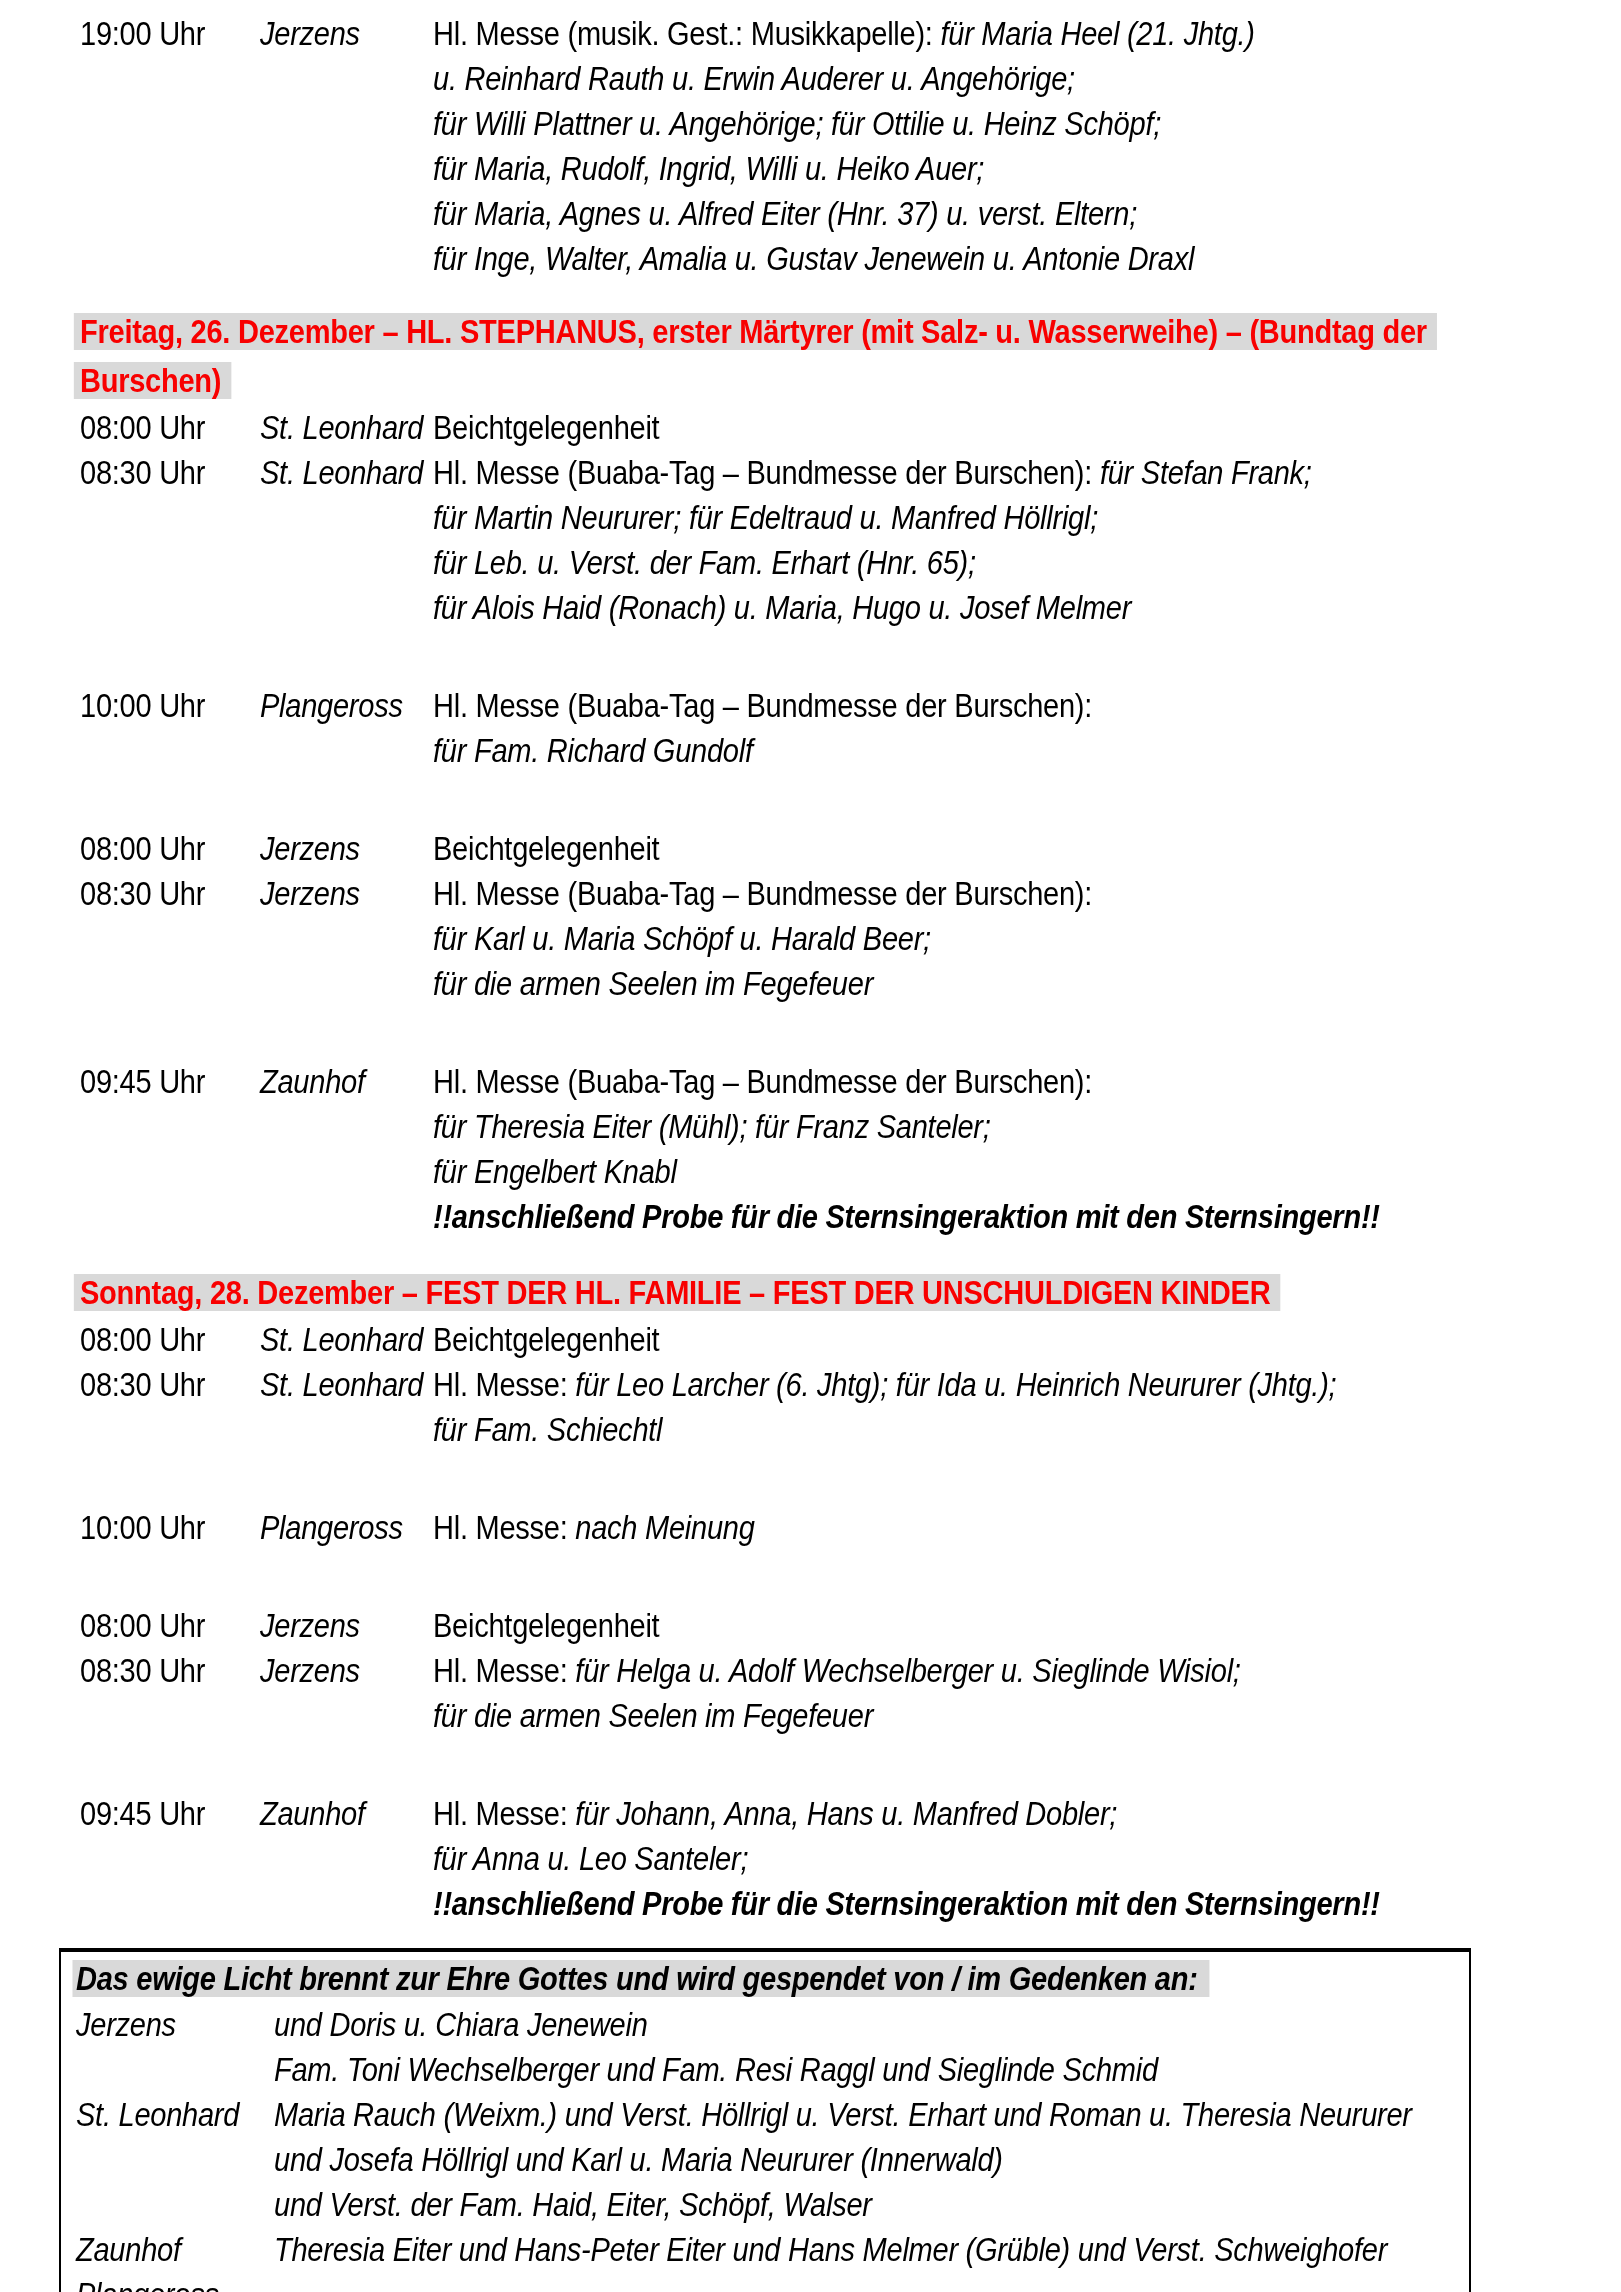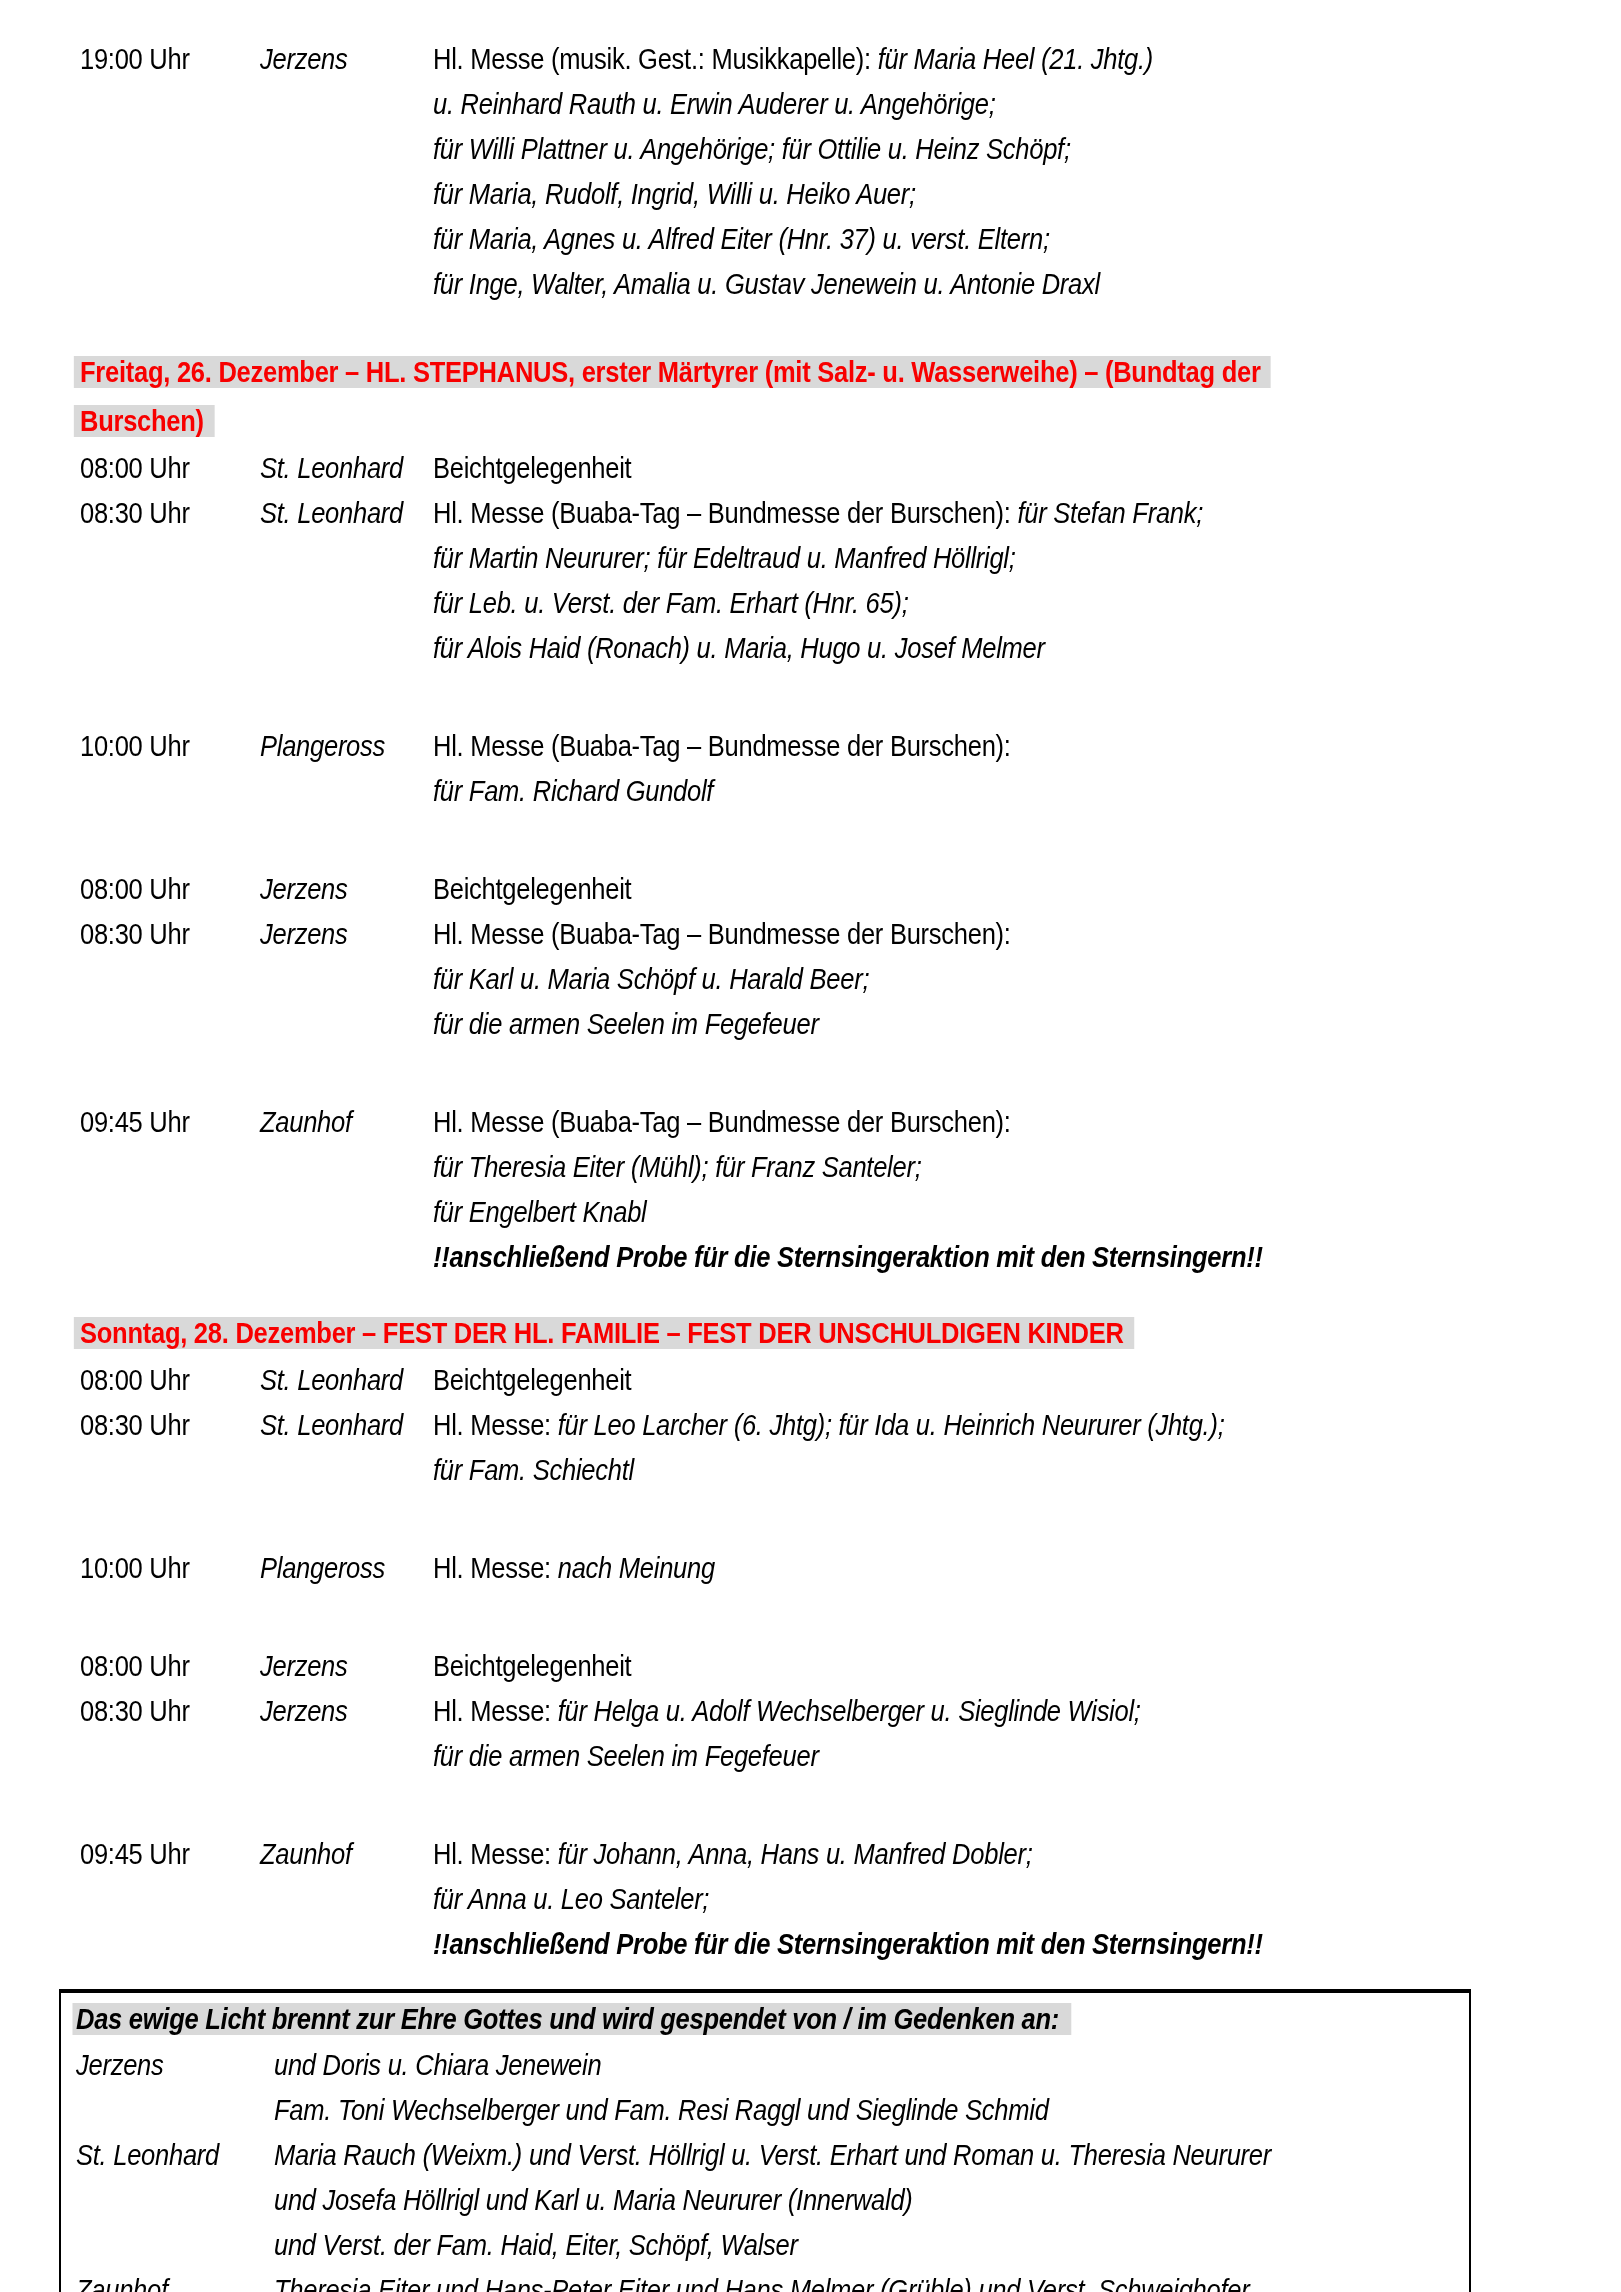--- a/index.html
+++ b/index.html
@@ -4,34 +4,34 @@
 <style>
   html, body { margin: 0; padding: 0; background: #ffffff; }
   .page {
     position: relative;
     width: 1621px;
     height: 2293px;
     box-sizing: border-box;
     background: var(--bg, #ffffff);
     color: var(--ink, #000000);
     font-family: "Liberation Sans", sans-serif;
-    font-size: 29px;
+    font-size: 33px;
     letter-spacing: -0.3px;
-    padding-top: 37px;
+    padding-top: 11px;
     overflow: hidden;
   }
   
   .cx {
     display: inline-block;
     transform: scaleX(0.88);
     transform-origin: 0 50%;
     white-space: nowrap;
   }
   .block, .heading-block { margin-left: 80px; }
-  .heading-block { margin-top: 41px; }
+  .heading-block { margin-top: 26px; }
   .heading-block.single { margin-top: 29px; }
   .h-line { line-height: 49px; }
   .hl {
     background: var(--hl, #d9d9d9);
     padding: 0 11.8px 0 6.9px;
     margin-left: -6.9px;
     line-height: 49px;
   }
   .day-hl {
     color: var(--red, #f80000);

